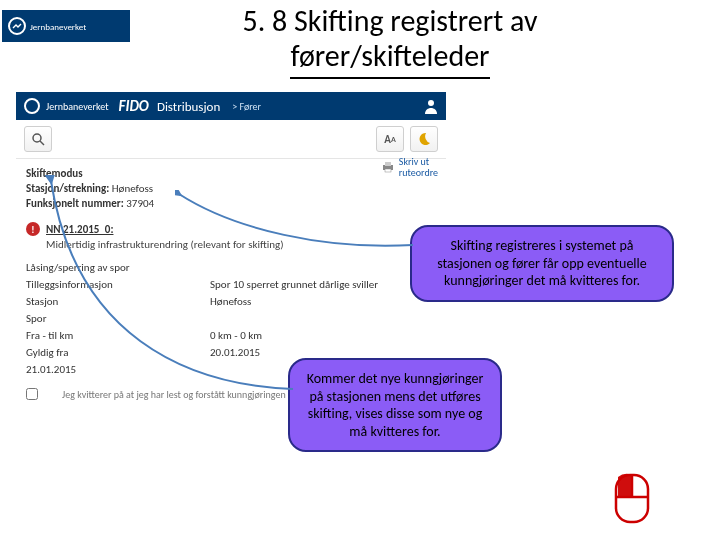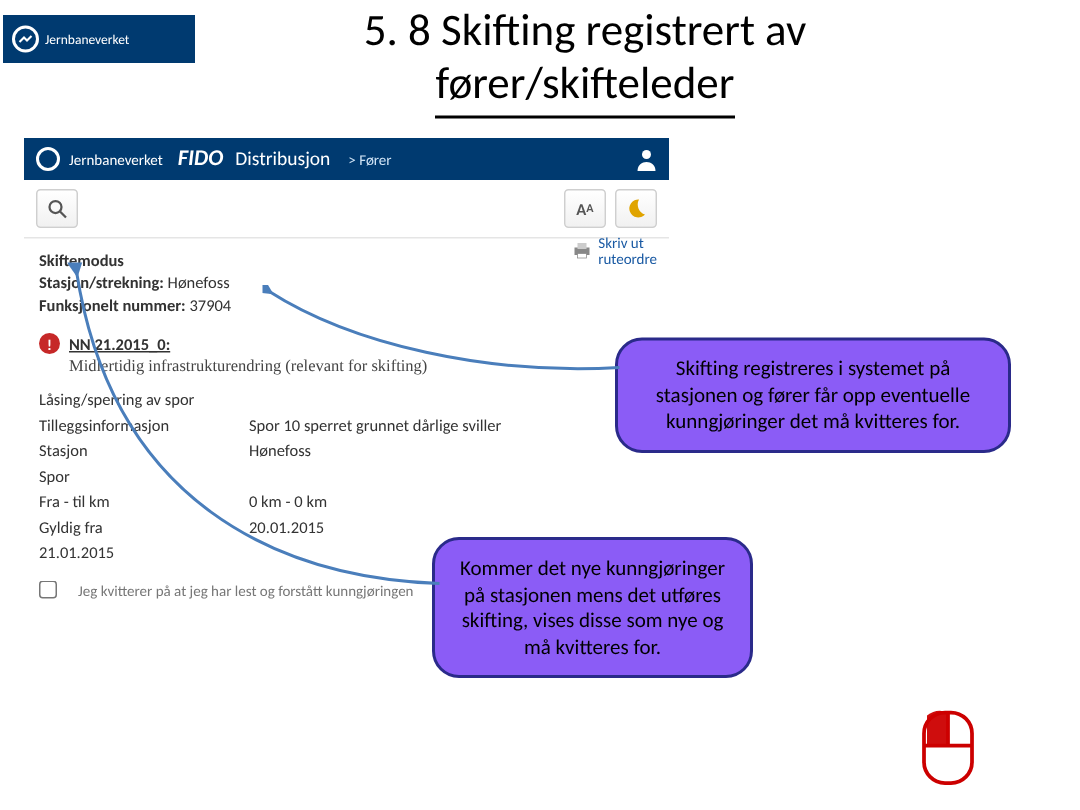--- a/index.html
+++ b/index.html
@@ -29,28 +29,28 @@
 
   .content { padding: 8px 10px; }
   .meta .bold { font-weight: bold; }
   .meta div { margin-bottom: 2px; }
   .printlnk { position: absolute; top: 64px; right: 8px; font-size: 10px; color: #1a5aa3; display:flex; align-items:center; gap:4px; line-height: 1.1; }
   .printlnk svg { flex-shrink:0; }
 
   .alertrow { display: flex; align-items: center; gap: 6px; margin-top: 12px; }
   .alert-icon { width: 14px; height: 14px; border-radius: 50%; background: #c62828; color: #fff; display:flex; align-items:center; justify-content:center; font-size: 10px; font-weight:bold; }
   .alert-title { font-weight: bold; text-decoration: underline; }
-  .sub { margin-left: 20px; color: #444; margin-top: 2px; font-family: Liberation Serif, serif; }
+  .sub { margin-left: 20px; color: #444; margin-top: 2px; }
 
   .kv { margin-top: 10px; }
-  .kv div { display: flex; margin-bottom: 4px; }
+  .kv div { display: flex; margin-bottom: 4px; gap: 44px; }
   .kv .k { width: 140px; color: #333; }
   .kv .v { color: #333; flex: 1; }
 
-  .ack { display:flex; align-items:flex-start; gap:14px; margin-top: 12px; font-size: 10px; color:#777; }
+  .ack { display:flex; align-items:flex-start; gap:24px; margin-top: 12px; font-size: 10px; color:#777; }
   .ack input { width:12px; height:12px; }
 
   .callout { position: absolute; border: 2px solid #2a2a8a; border-radius: 18px; background: #8b5cf6; padding: 10px 14px; font-size: 14px; line-height: 1.25; text-align: center; box-shadow: 0 0 0 0 transparent; }
   #callout1 { top: 225px; left: 410px; width: 264px; }
   #callout2 { top: 358px; left: 288px; width: 214px; }
 
   .arrow1 { position: absolute; top: 190px; left: 175px; width: 240px; height: 70px; pointer-events:none; }
   .arrow2 { position: absolute; top: 175px; left: 45px; width: 250px; height: 220px; pointer-events:none; }
 
   .mouse { position: absolute; right: 20px; bottom: 14px; width: 40px; height: 55px; }

